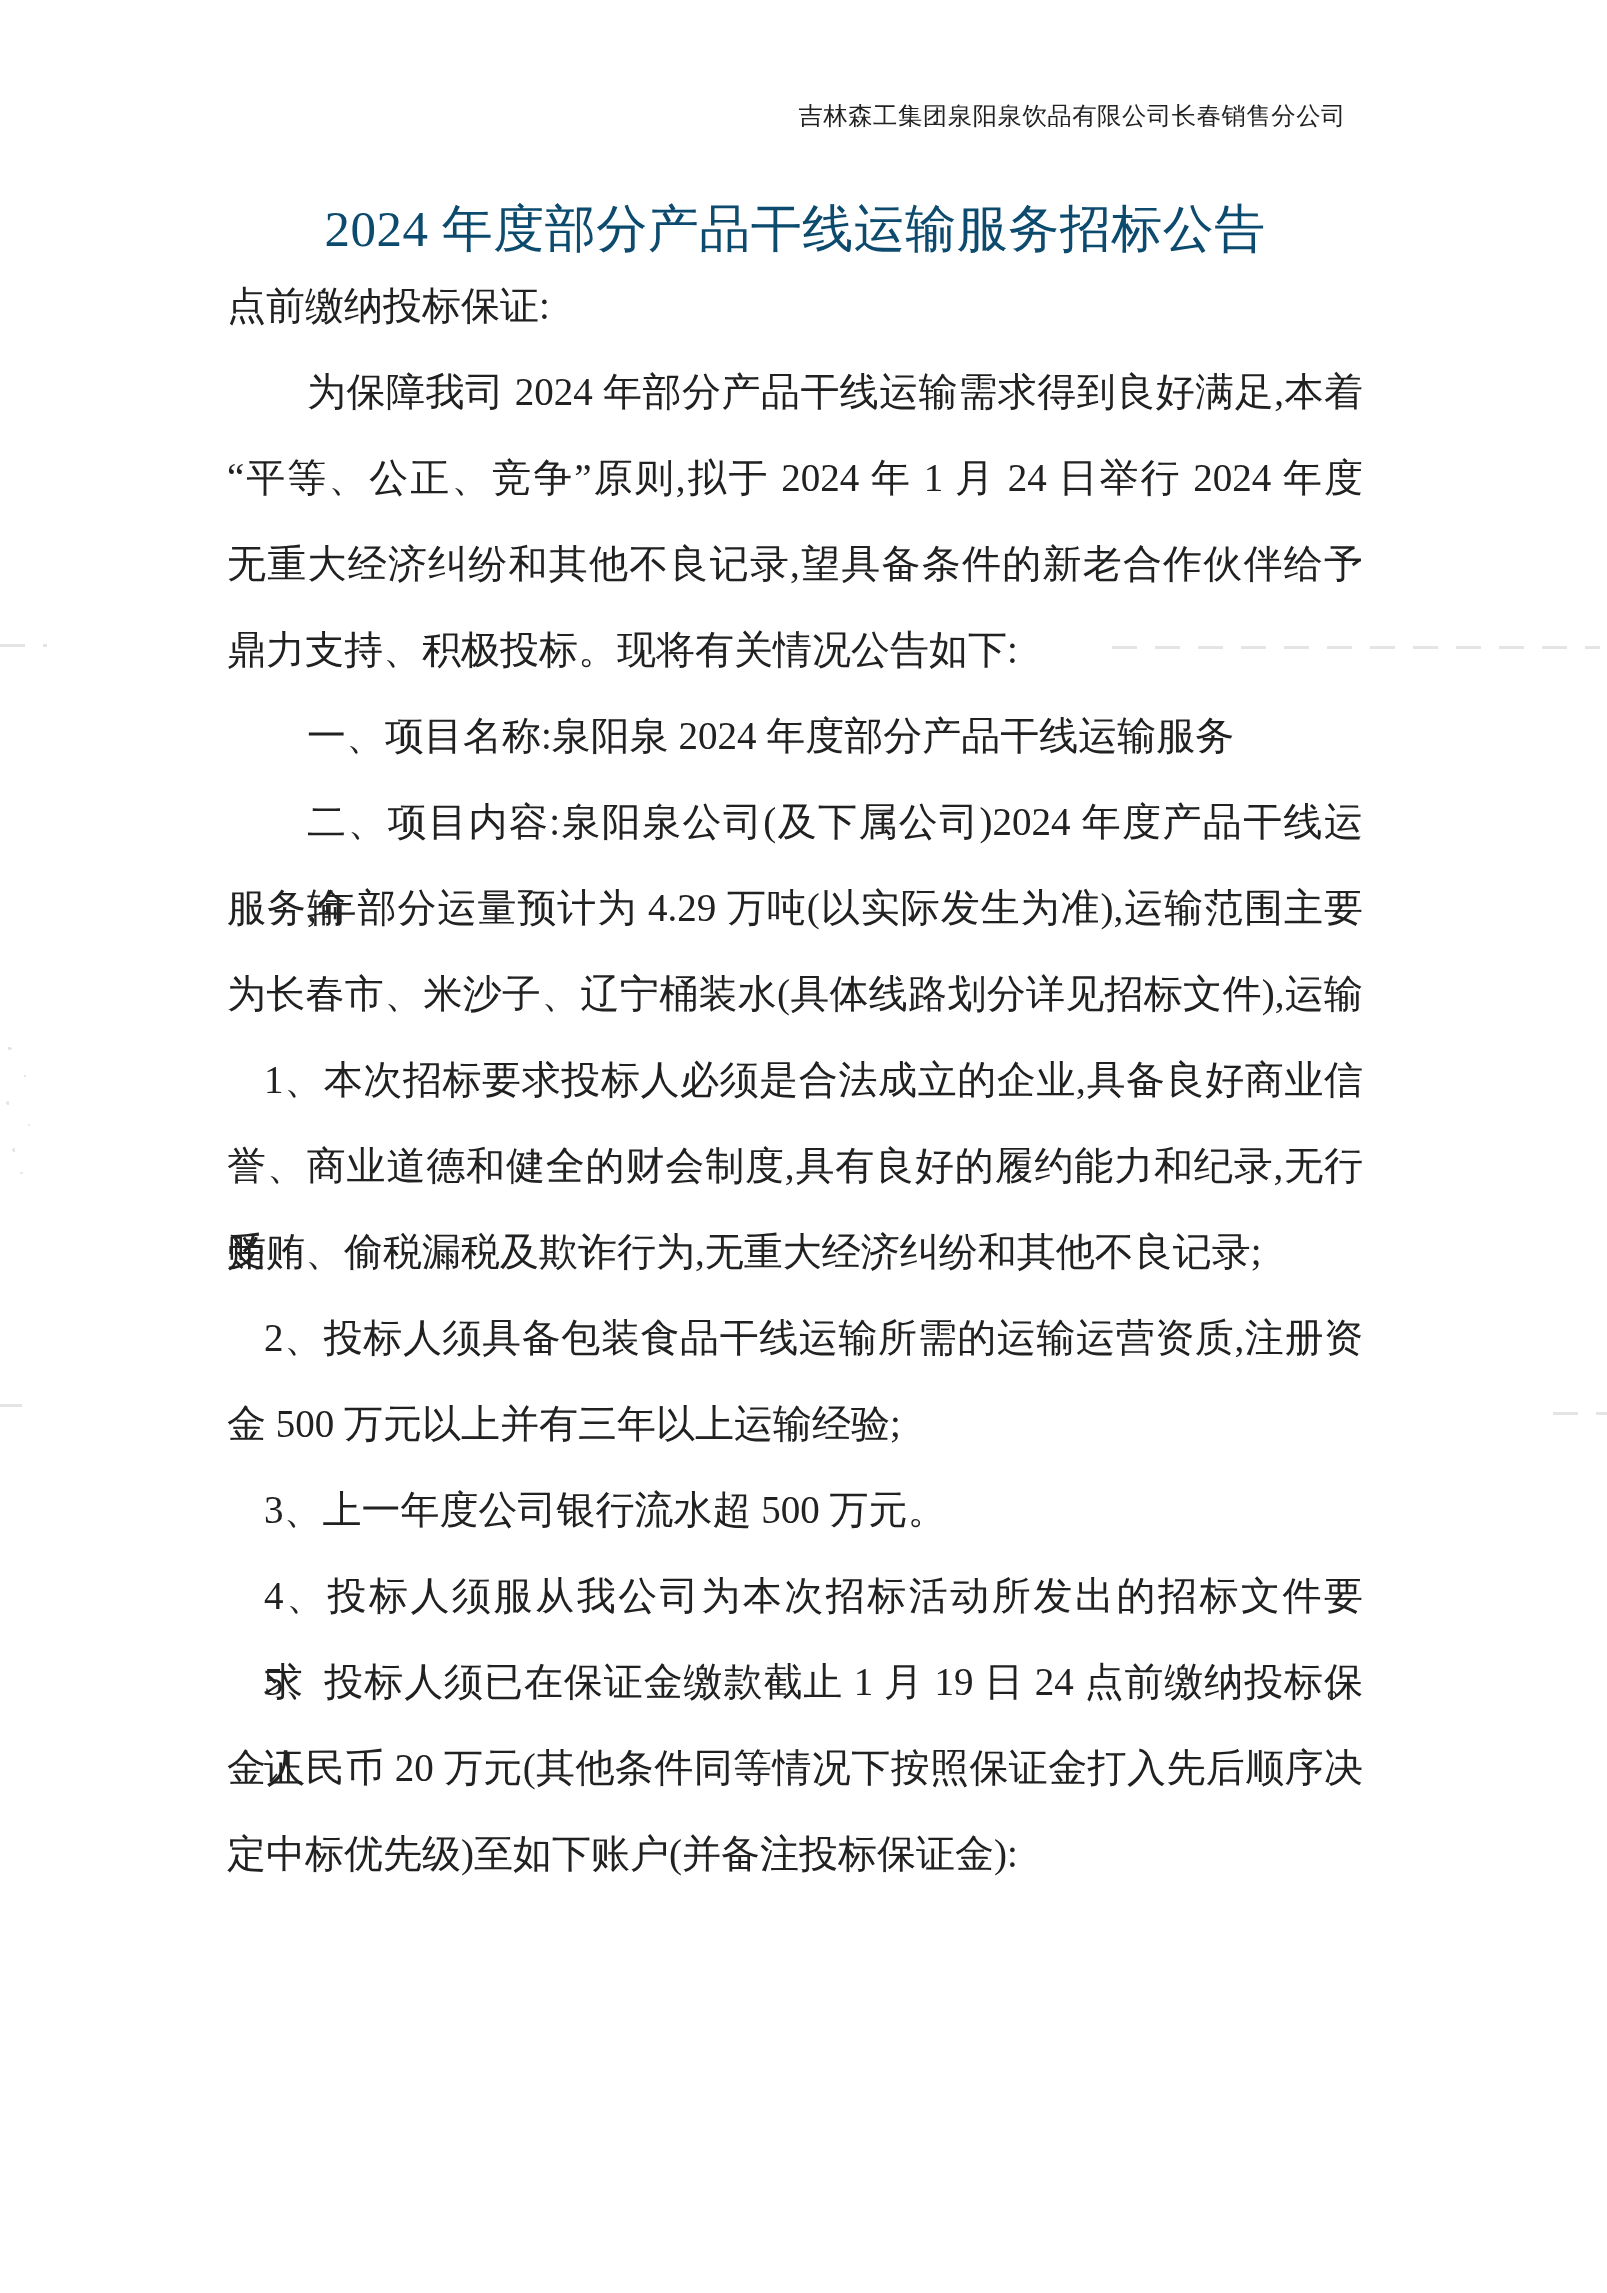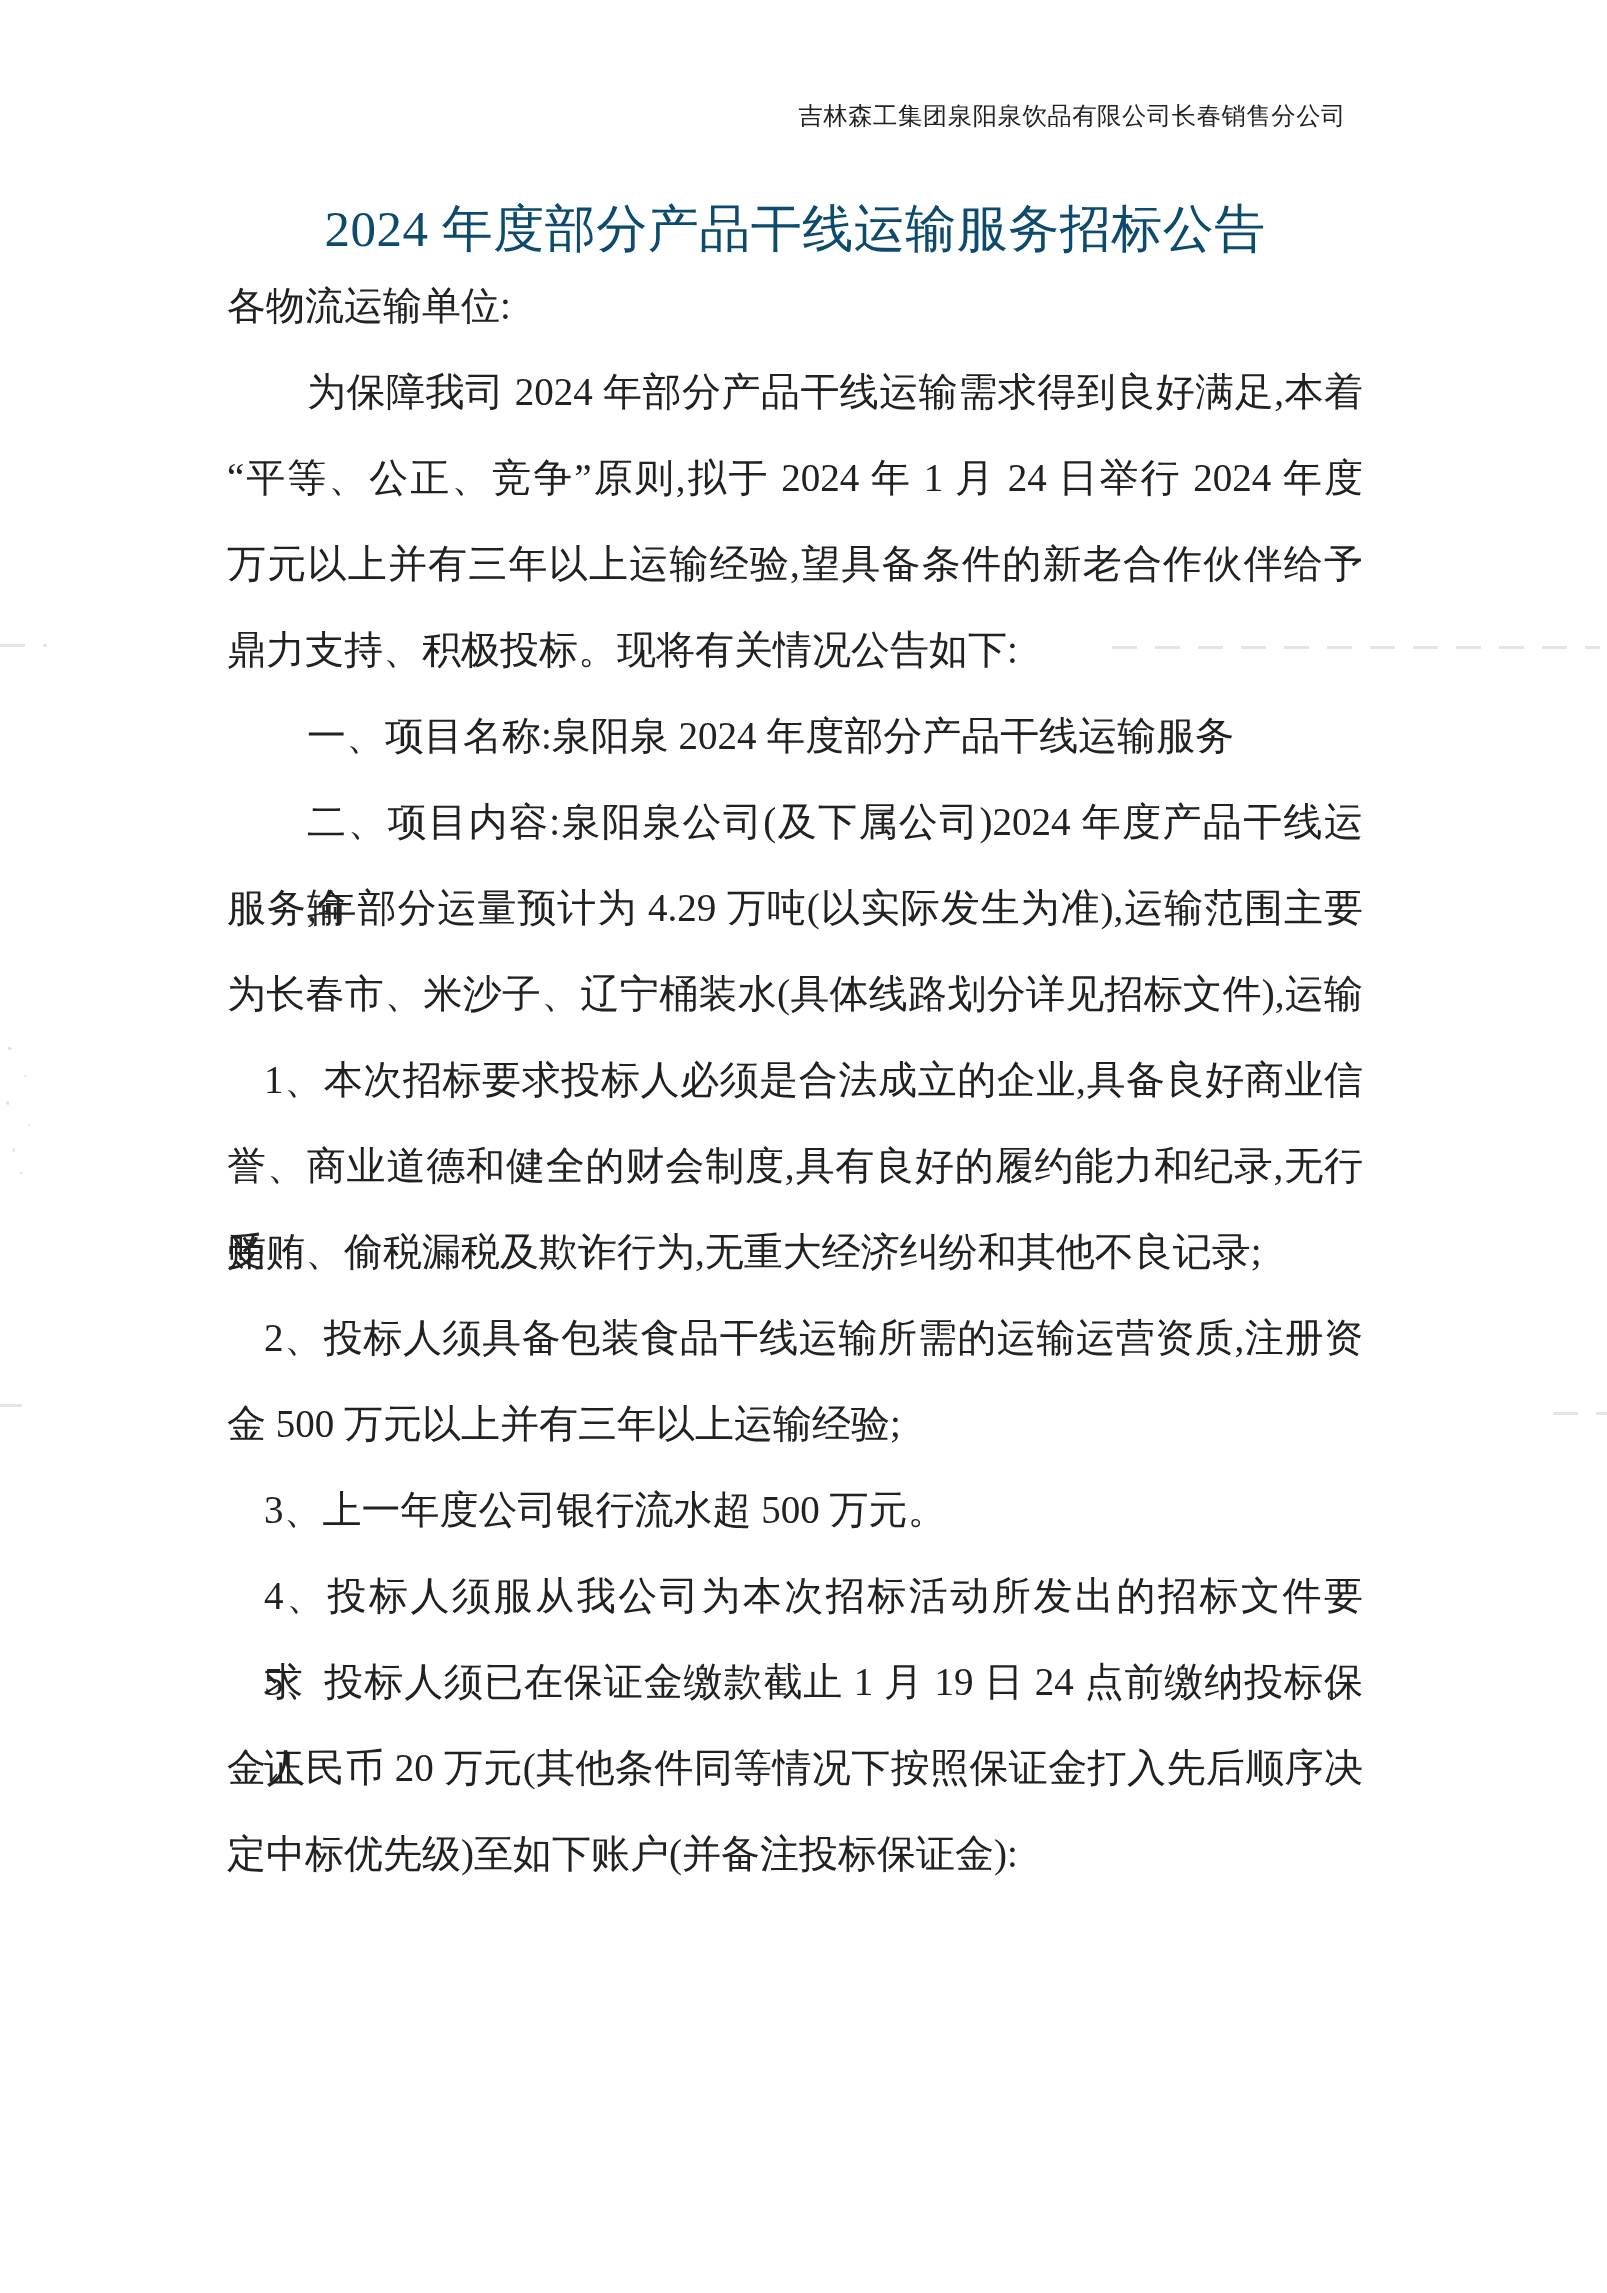--- a/index.html
+++ b/index.html
@@ -80,24 +80,24 @@
 </head>
 <body>
 
 <div class="page">
 
   <div class="header-line">吉林森工集团泉阳泉饮品有限公司长春销售分公司</div>
 
   <div class="doc-title">2024 年度部分产品干线运输服务招标公告</div>
 
   <div class="content">
-    <div class="line">各物流运输单位:</div>
+    <div class="line">点前缴纳投标保证:</div>
     <div class="line indent-2 fill">为保障我司 2024 年部分产品干线运输需求得到良好满足,本着</div>
     <div class="line fill">“平等、公正、竞争”原则,拟于 2024 年 1 月 24 日举行 2024 年度</div>
-    <div class="line fill">万元以上并有三年以上运输经验,望具备条件的新老合作伙伴给予</div>
+    <div class="line fill">无重大经济纠纷和其他不良记录,望具备条件的新老合作伙伴给予</div>
     <div class="line">鼎力支持、积极投标。现将有关情况公告如下:</div>
     <div class="line indent-2">一、项目名称:泉阳泉 2024 年度部分产品干线运输服务</div>
     <div class="line indent-2 fill">二、项目内容:泉阳泉公司(及下属公司)2024 年度产品干线运输</div>
     <div class="line fill">服务,年部分运量预计为 4.29 万吨(以实际发生为准),运输范围主要</div>
     <div class="line fill">为长春市、米沙子、辽宁桶装水(具体线路划分详见招标文件),运输</div>
     <div class="line indent-1 fill">1、本次招标要求投标人必须是合法成立的企业,具备良好商业信</div>
     <div class="line fill">誉、商业道德和健全的财会制度,具有良好的履约能力和纪录,无行贿</div>
     <div class="line">受贿、偷税漏税及欺诈行为,无重大经济纠纷和其他不良记录;</div>
     <div class="line indent-1 fill">2、投标人须具备包装食品干线运输所需的运输运营资质,注册资</div>
     <div class="line">金 500 万元以上并有三年以上运输经验;</div>

